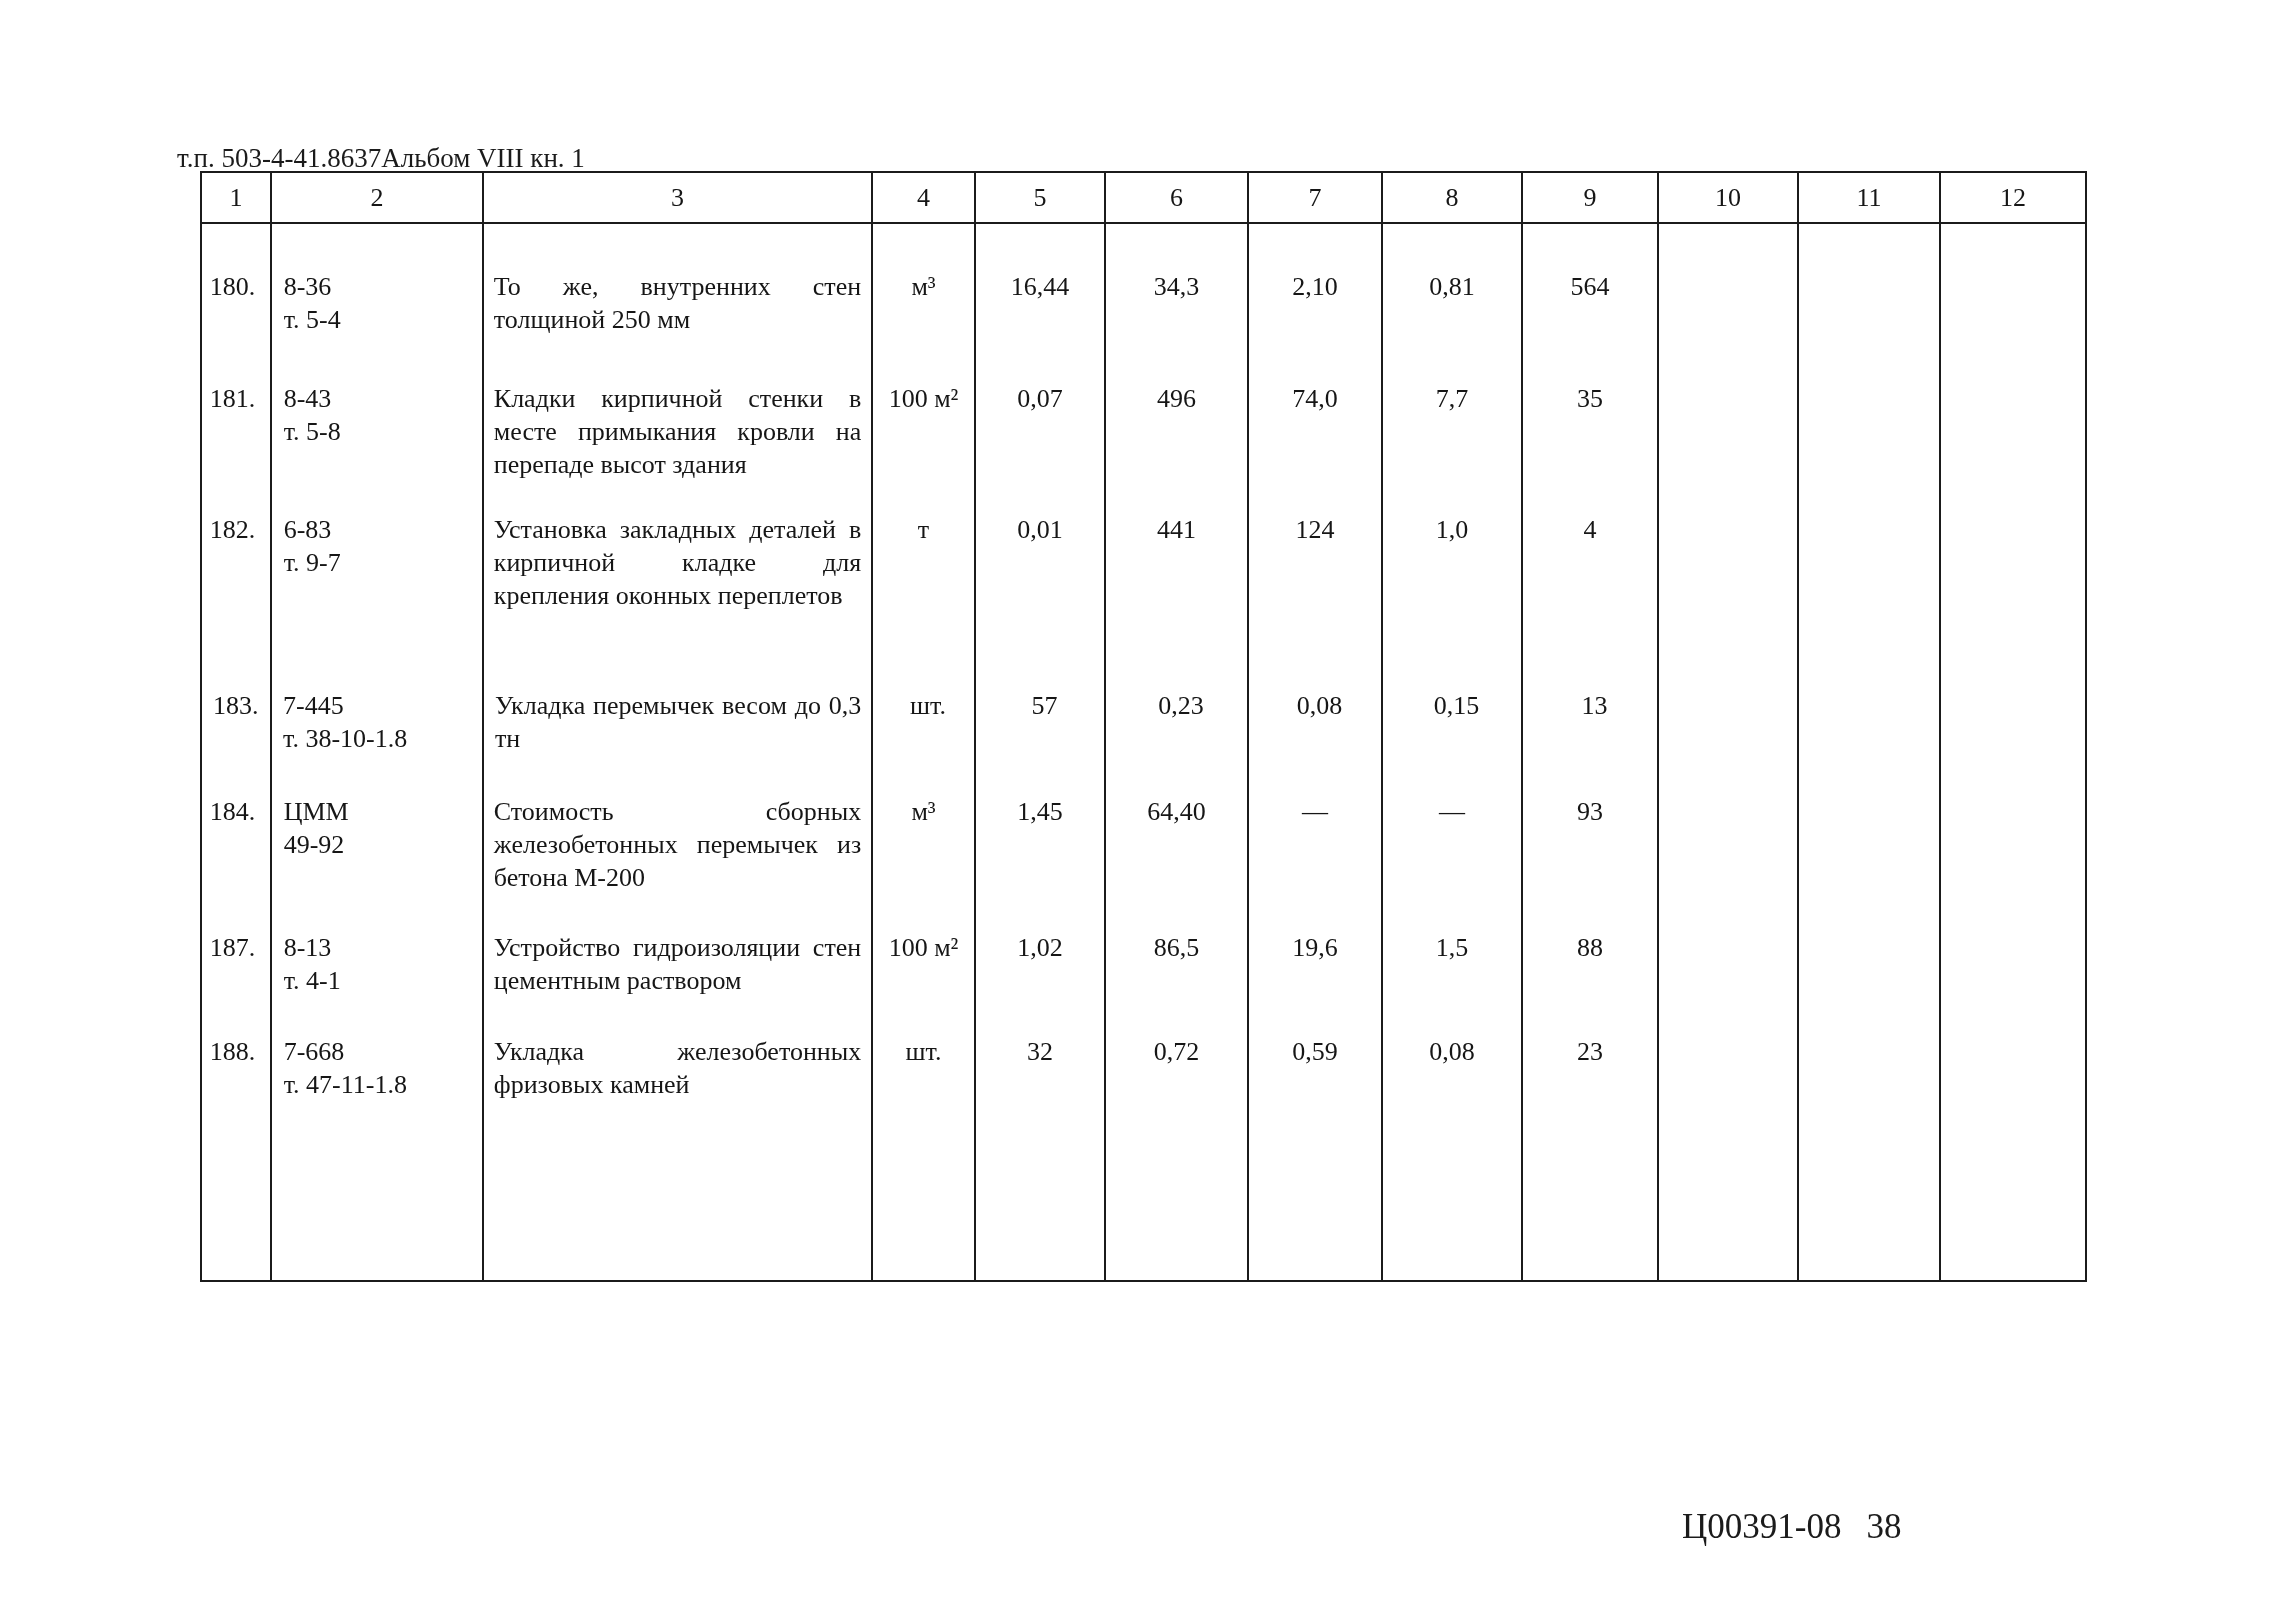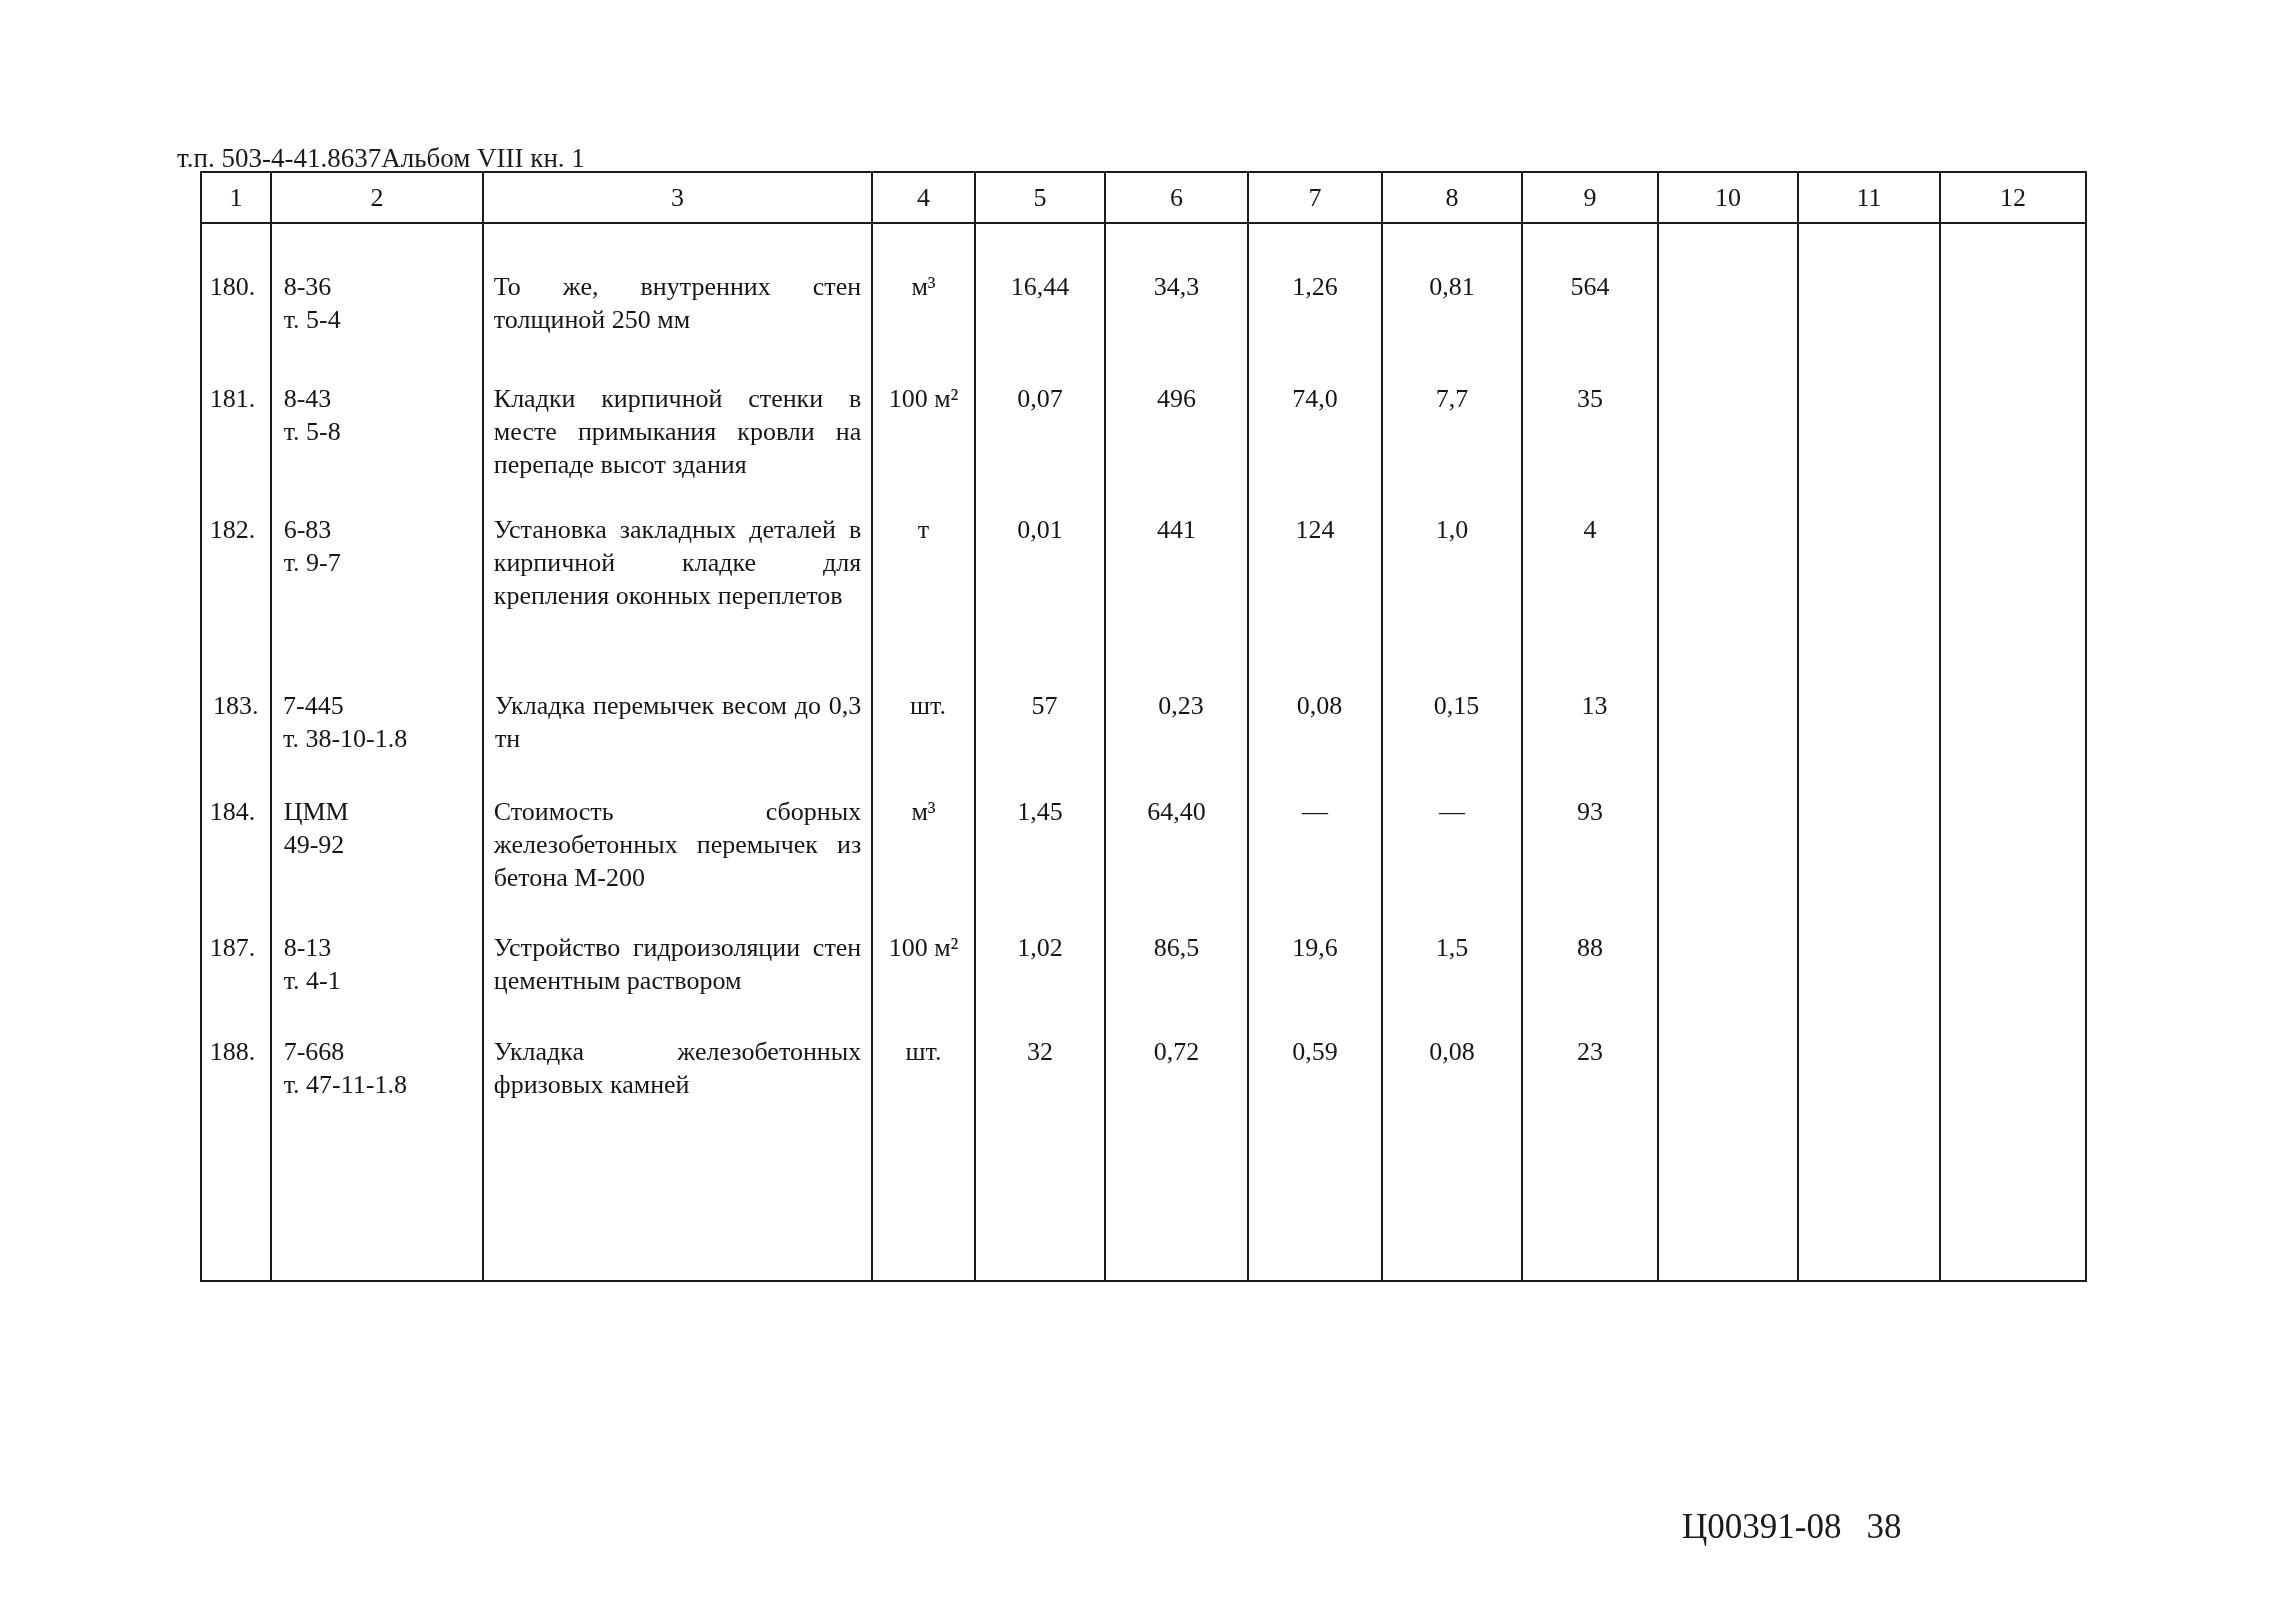--- a/index.html
+++ b/index.html
@@ -145,21 +145,21 @@
         </tr>
 
         <tr class="r180">
           <td class="c1">180.</td>
           <td class="c2">8-36
 т. 5-4</td>
           <td class="c3">То же, внутренних стен толщиной 250 мм</td>
           <td class="c4">м³</td>
           <td class="cv">16,44</td>
           <td class="cv">34,3</td>
-          <td class="cv">1,26</td>
+          <td class="cv">2,10</td>
           <td class="cv">0,81</td>
           <td class="cv">564</td>
           <td class="cv"></td>
           <td class="cv"></td>
           <td class="cv"></td>
         </tr>
 
         <tr class="r181">
           <td class="c1">181.</td>
           <td class="c2">8-43

